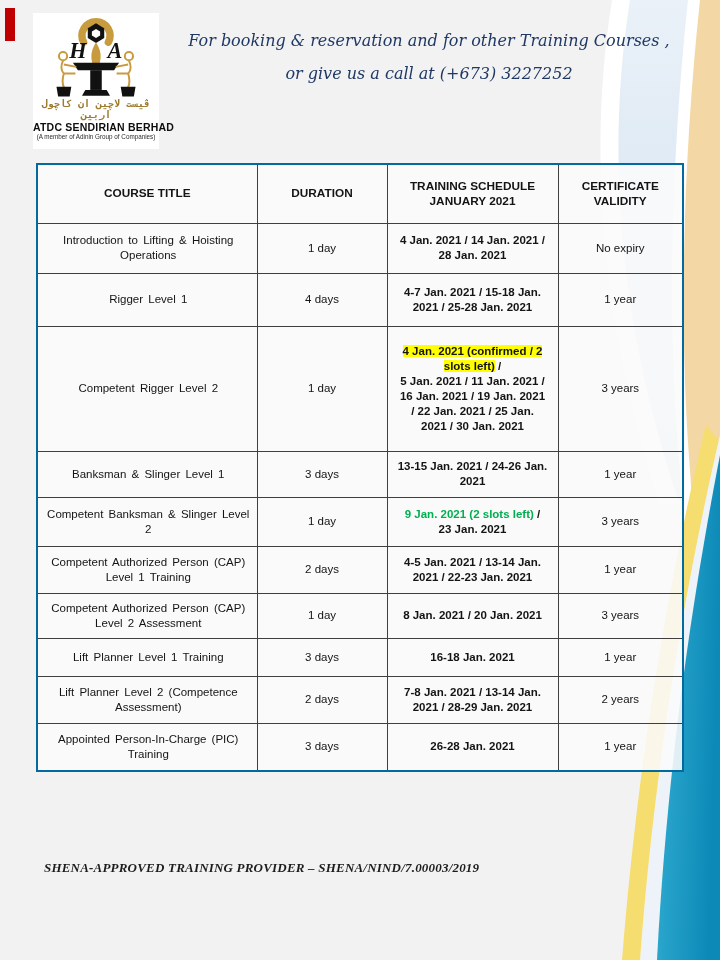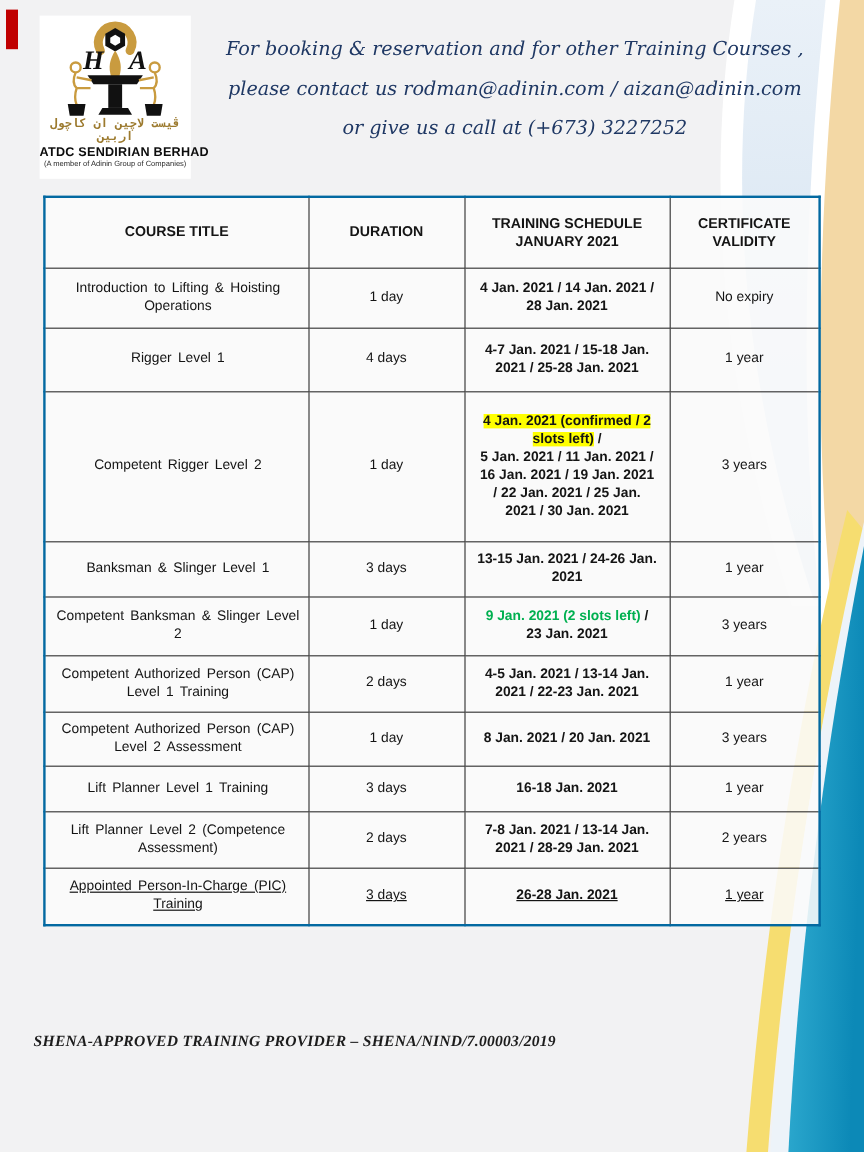--- a/index.html
+++ b/index.html
@@ -64,25 +64,25 @@
   .seg-gr{color:var(--green,#00B050);}
   .course-table tbody tr:nth-child(1){height:50px;}
   .course-table tbody tr:nth-child(2){height:53px;padding-left:36px;}
   .course-table tbody tr:nth-child(3){height:125px;}
   .course-table tbody tr:nth-child(4){height:46px;}
   .course-table tbody tr:nth-child(5){height:49px;}
   .course-table tbody tr:nth-child(6){height:47px;}
   .course-table tbody tr:nth-child(7){height:45px;}
   .course-table tbody tr:nth-child(8){height:38px;}
   .course-table tbody tr:nth-child(9){height:47px;}
-  .course-table tbody tr:nth-child(10){height:48px;text-decoration:underline;}
+  .course-table tbody tr:nth-child(10){height:48px;}
   .course-table tbody tr:nth-child(11){height:48px;}
   
   .footer{
-    position:absolute;left:28px;top:860px;z-index:2;
+    position:absolute;left:44px;top:860px;z-index:2;
     font-family:"Liberation Serif", serif;
     font-weight:bold;font-style:italic;
     font-size:13px;color:#1c1c1c;letter-spacing:0.2px;
   }
 </style>
 </head>
 <body>
 
 <div class="page" style="--accent-red: #C00000; --navy: #1F3864; --highlight: #FFFF00; --green: #00B050;">
 
@@ -136,21 +136,20 @@
       <path d="M100,55 C103,62 103,67 99,71 L85,71 M99,71 C101,77 101,83 99,88 M99,60 L84,63" fill="none" stroke="#C99B3F" stroke-width="2.4"></path>
       <polygon points="90,87 108,87 106,99 92,99" fill="#111"></polygon>
     </svg>
     <div class="logo-arabic">ڤيست لاچين ان کاچول اربين</div>
     <div class="logo-name">ATDC SENDIRIAN BERHAD</div>
     <div class="logo-sub">(A member of Adinin Group of Companies)</div>
   </div>
 
   <div class="contact">
     <div>For booking &amp; reservation and for other Training Courses ,</div>
-    <div>please contact us rodman@adinin.com / aizan@adinin.com</div>
     <div>or give us a call at (+673) 3227252</div>
   </div>
 
   <table class="course-table">
     <colgroup>
       <col style="width:220px">
         <col style="width:130px">
         <col style="width:171px">
         <col style="width:125px">
     </colgroup>

